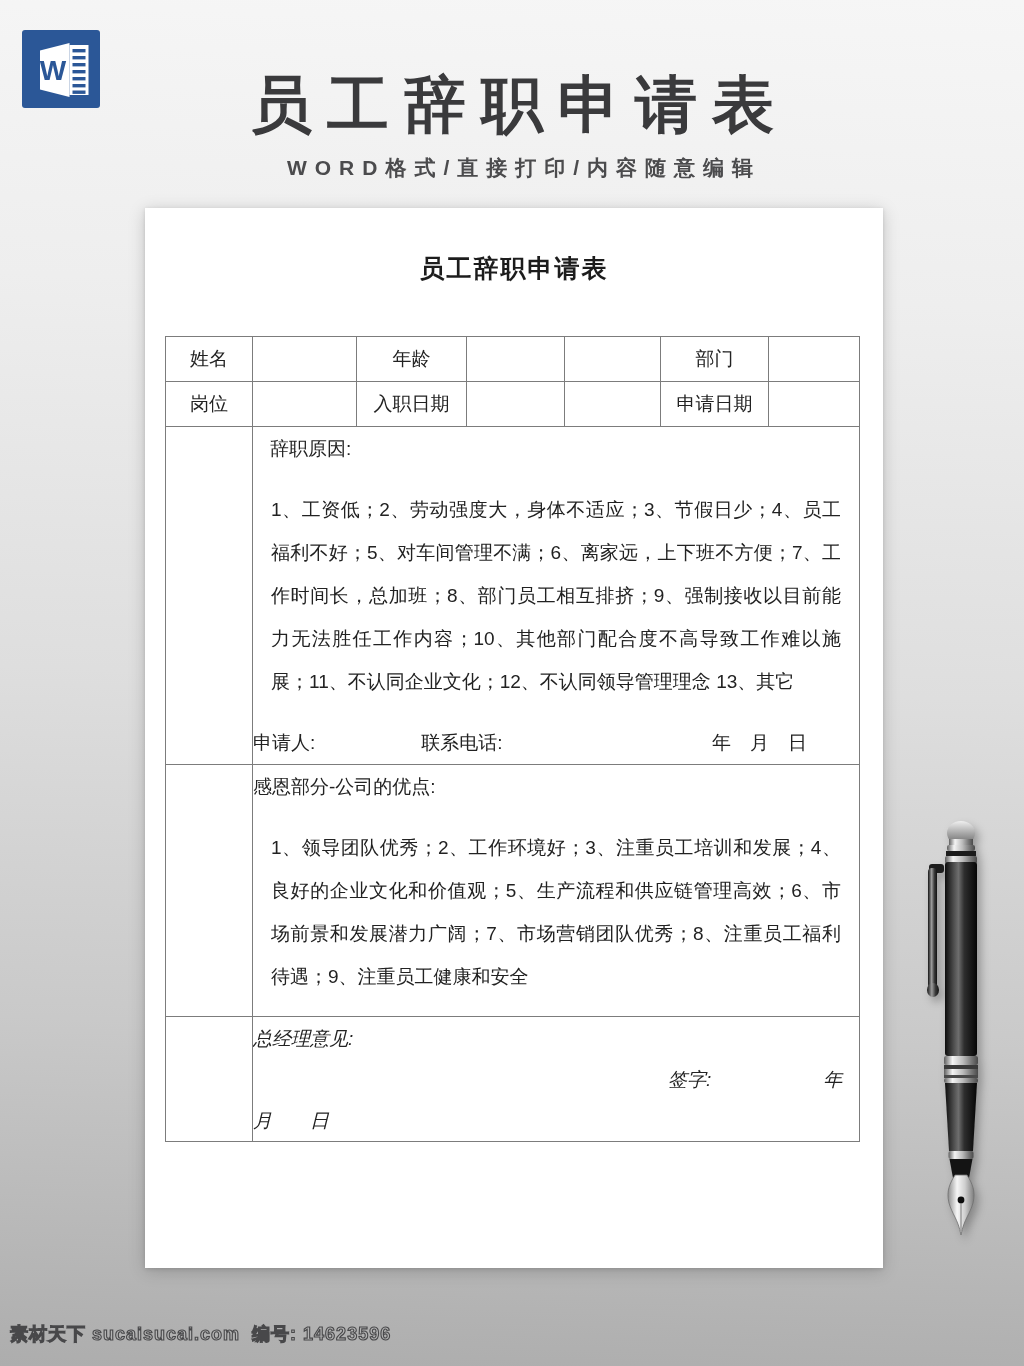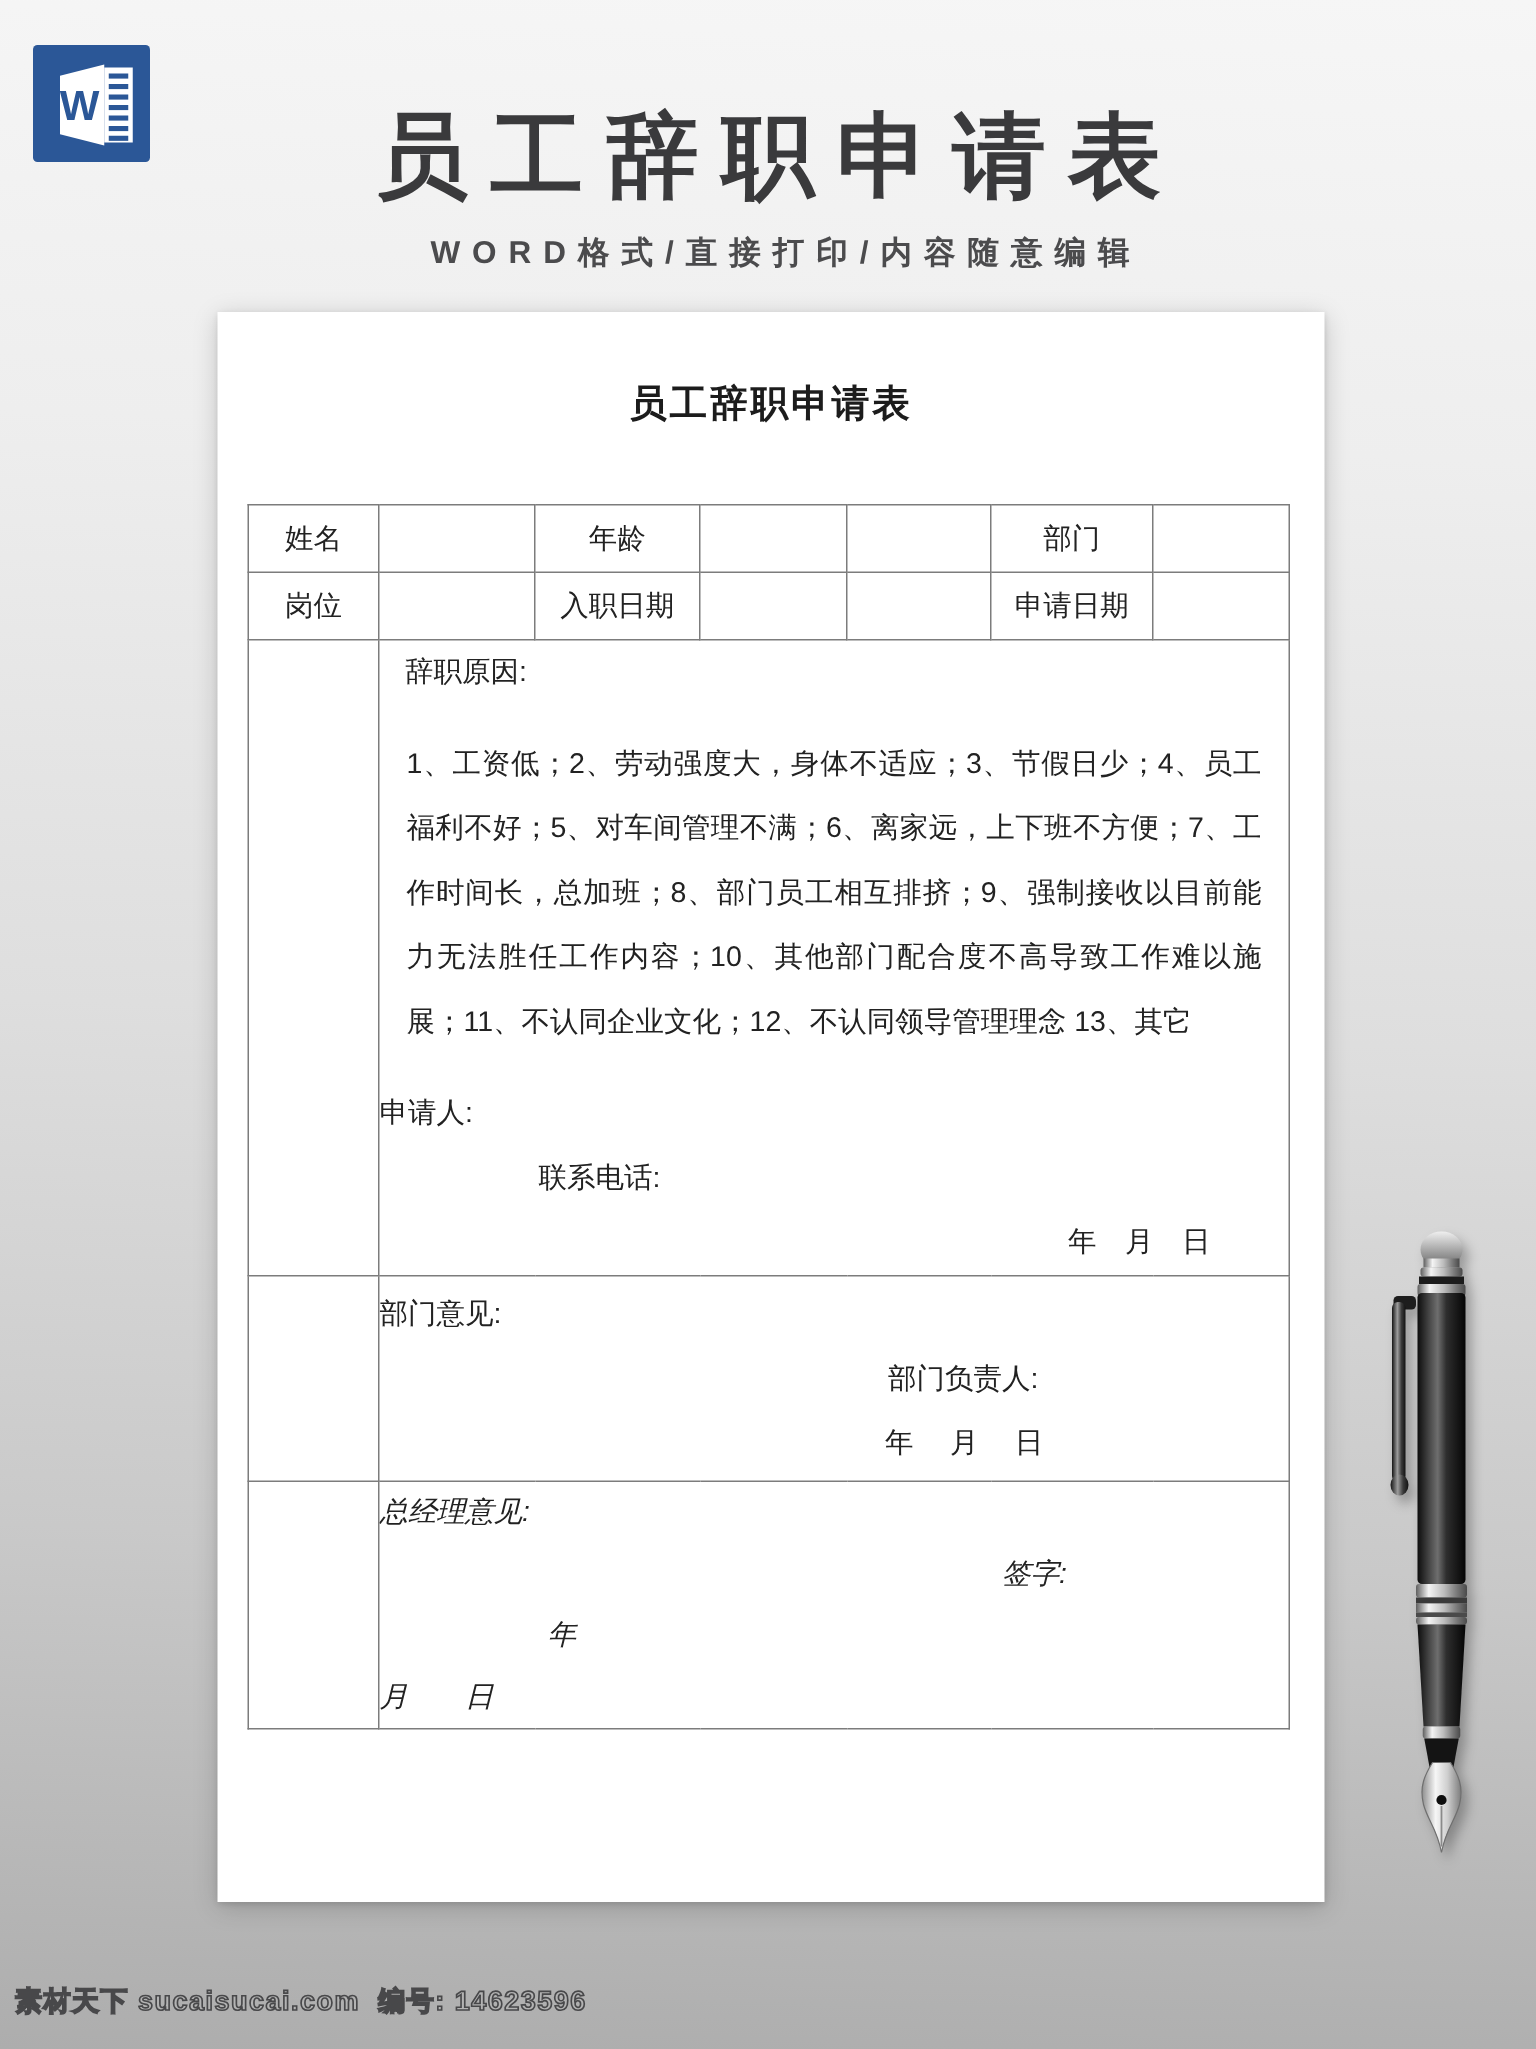--- a/index.html
+++ b/index.html
@@ -36,21 +36,21 @@
   }
   table.form td{
     border:1px solid #7c7c7c;color:#222222;font-size:19px;
     padding:0;vertical-align:middle;overflow:hidden;
   }
   td.lbl{text-align:center;}
   td.sect{vertical-align:top;padding:2px 8px 0 6px;}
   .line{line-height:43px;white-space:pre;}
   .body-text{line-height:43px;text-align:justify;margin:18px;}
   .indent1{text-indent:17px;}
-  .flexline{display:flex;line-height:43px;white-space:pre;flex-direction:column;}
+  .flexline{display:flex;line-height:43px;white-space:pre;}
   .ml106{margin-left:106px;}
   .ml339{margin-left:339px;}
   .ml337{margin-left:337px;}
   .ml415{margin-left:415px;}
   .ml112{margin-left:112px;}
   .push-right{margin-left:auto;margin-right:52px;}
   .gm-line{line-height:41px;font-style:italic;}
   
   .pen{position:absolute;left:916px;top:818px;width:64px;height:424px;
        filter:drop-shadow(4px 5px 4px rgba(0,0,0,0.28));}
@@ -121,29 +121,28 @@
         <div class="line indent1">辞职原因:</div>
         <div class="body-text">1、工资低；2、劳动强度大，身体不适应；3、节假日少；4、员工福利不好；5、对车间管理不满；6、离家远，上下班不方便；7、工作时间长，总加班；8、部门员工相互排挤；9、强制接收以目前能力无法胜任工作内容；10、其他部门配合度不高导致工作难以施展；11、不认同企业文化；12、不认同领导管理理念 13、其它</div>
         <div class="flexline">
           <span>申请人:</span>
           <span class="ml106">联系电话:</span>
           <span class="push-right">年　月　日</span>
         </div>
       </td>
     </tr>
 
-
-    <tr style="height:137px">
+    <tr style="height:217px">
       <td></td>
       <td colspan="6" class="sect">
-        <div class="line">部门意见:</div>
-        <div class="line ml339">部门负责人:</div>
-        <div class="line ml337">年 　月 　日</div>
+        <div class="line">感恩部分-公司的优点:</div>
+        <div class="body-text">1、领导团队优秀；2、工作环境好；3、注重员工培训和发展；4、良好的企业文化和价值观；5、生产流程和供应链管理高效；6、市场前景和发展潜力广阔；7、市场营销团队优秀；8、注重员工福利待遇；9、注重员工健康和安全</div>
       </td>
     </tr>
+
 
     <tr style="height:125px">
       <td></td>
       <td colspan="6" class="sect">
         <div class="line gm-line">总经理意见:</div>
         <div class="flexline gm-line">
           <span class="ml415">签字:</span>
           <span class="ml112">年</span>
         </div>
         <div class="line gm-line">月　　日</div>

